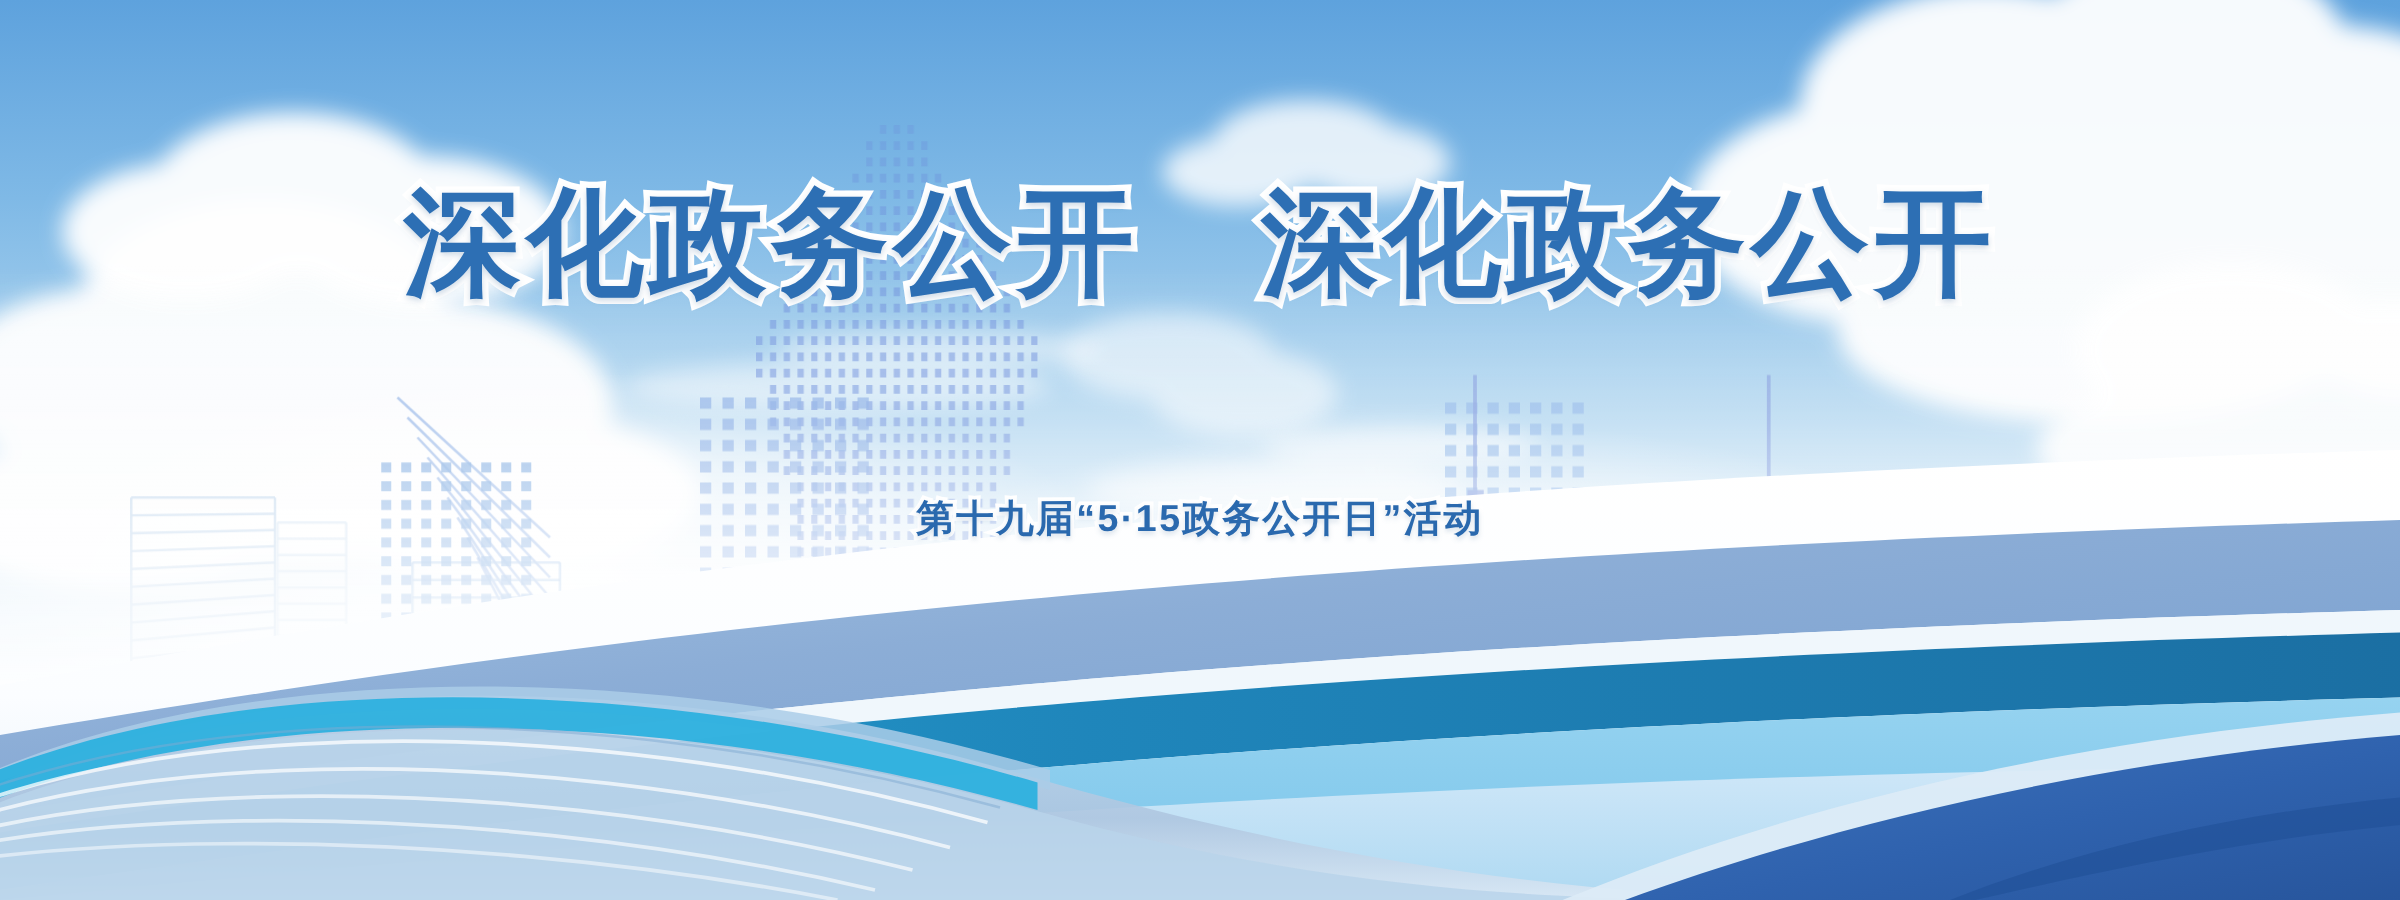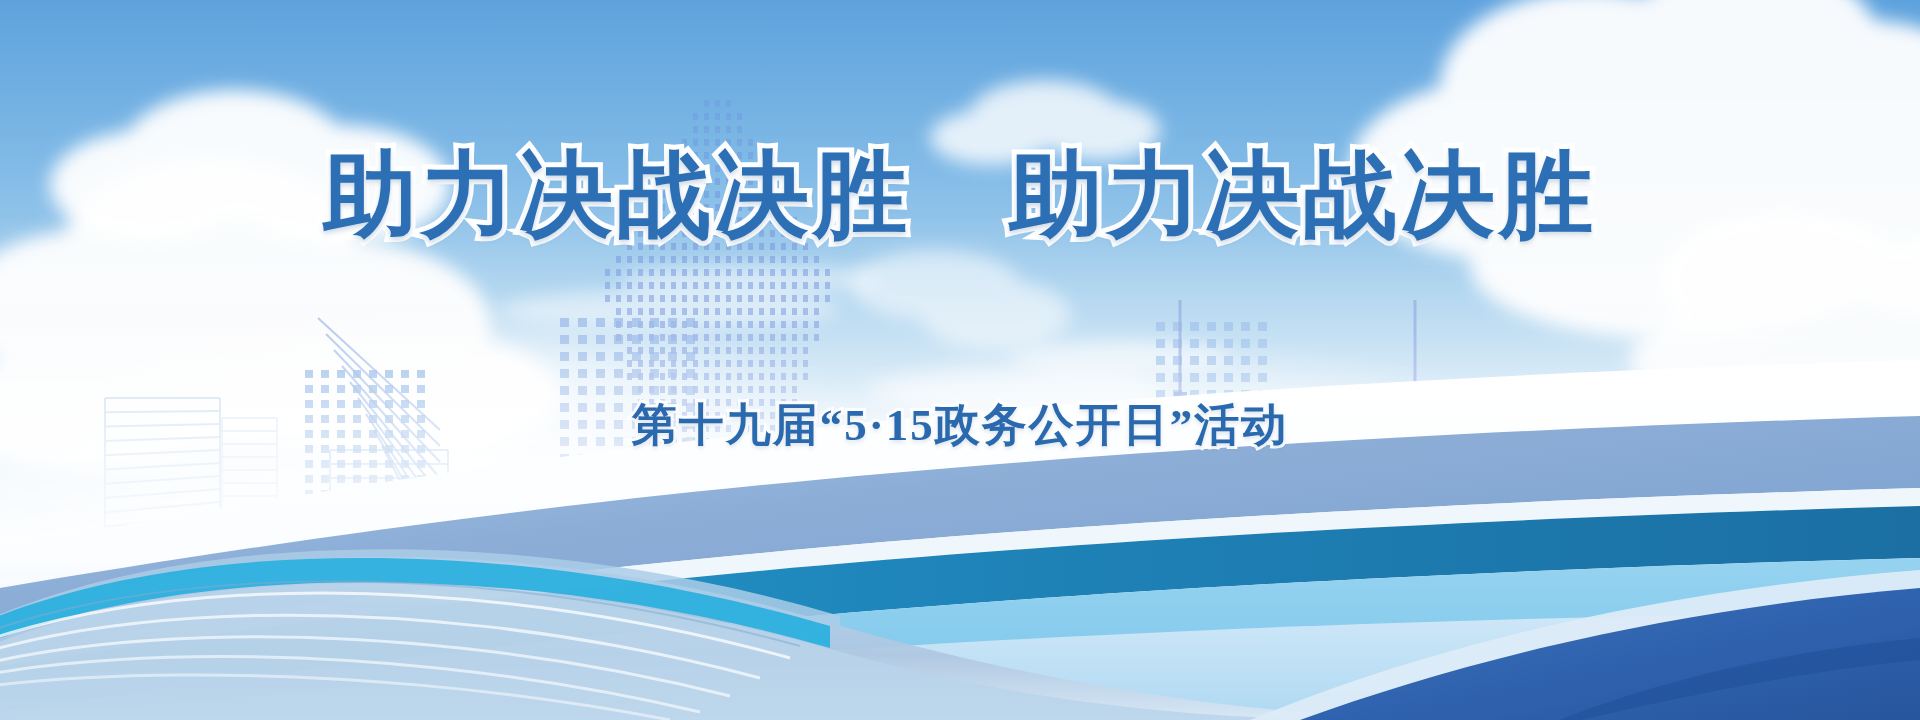--- a/index.html
+++ b/index.html
@@ -50,23 +50,23 @@
     paint-order:stroke fill;
     text-shadow:0 3px 5px rgba(90,130,170,.30);
     white-space:pre;
   }
   .subwrap{
     position:absolute;left:0;right:0;top:395px;
     text-align:center;pointer-events:none;
   }
   #sub-title{
     display:inline-block;
-    font-family:Liberation Serif, serif;
+    font-family:Liberation Sans, sans-serif;
     font-weight:bold;
-    font-size:45px;
+    font-size:30px;
     letter-spacing:2px;
     color:#2a69ae;
     -webkit-text-stroke:6px #ffffff;
     paint-order:stroke fill;
     text-shadow:0 2px 4px rgba(90,130,170,.25);
     white-space:pre;
   }
 </style>
 </head>
 <body>
@@ -2126,20 +2126,20 @@
       <path d="M-160,400 C-30,344 340,336 670,400" fill="none" stroke="#ffffff" stroke-width="3" opacity="0.5"></path>
       <path d="M-160,392 C20,240 430,224 800,326" fill="none" stroke="#7fa9d2" stroke-width="2" opacity="0.5"></path>
     </g>
 
     <path d="M1250,400 C1420,330 1640,272 1920,250 L1920,400 Z" fill="#dcebf7" opacity="0.95"></path>
     <path d="M1300,400 C1470,338 1680,288 1920,268 L1920,400 Z" fill="url(#gDeep)"></path>
     <path d="M1560,400 C1660,360 1790,330 1920,318 L1920,340 C1790,352 1660,382 1580,400 Z" fill="#1f4f96" opacity="0.55"></path>
   </svg>
 
   <div class="titlewrap">
-    <div id="main-title">助力决战决胜　助力决战决胜</div>
+    <div id="main-title">深化政务公开　深化政务公开</div>
   </div>
 
   <div class="subwrap">
     <div id="sub-title">第十九届“5·15政务公开日”活动</div>
   </div>
 
 </div>
 
 </body></html>

